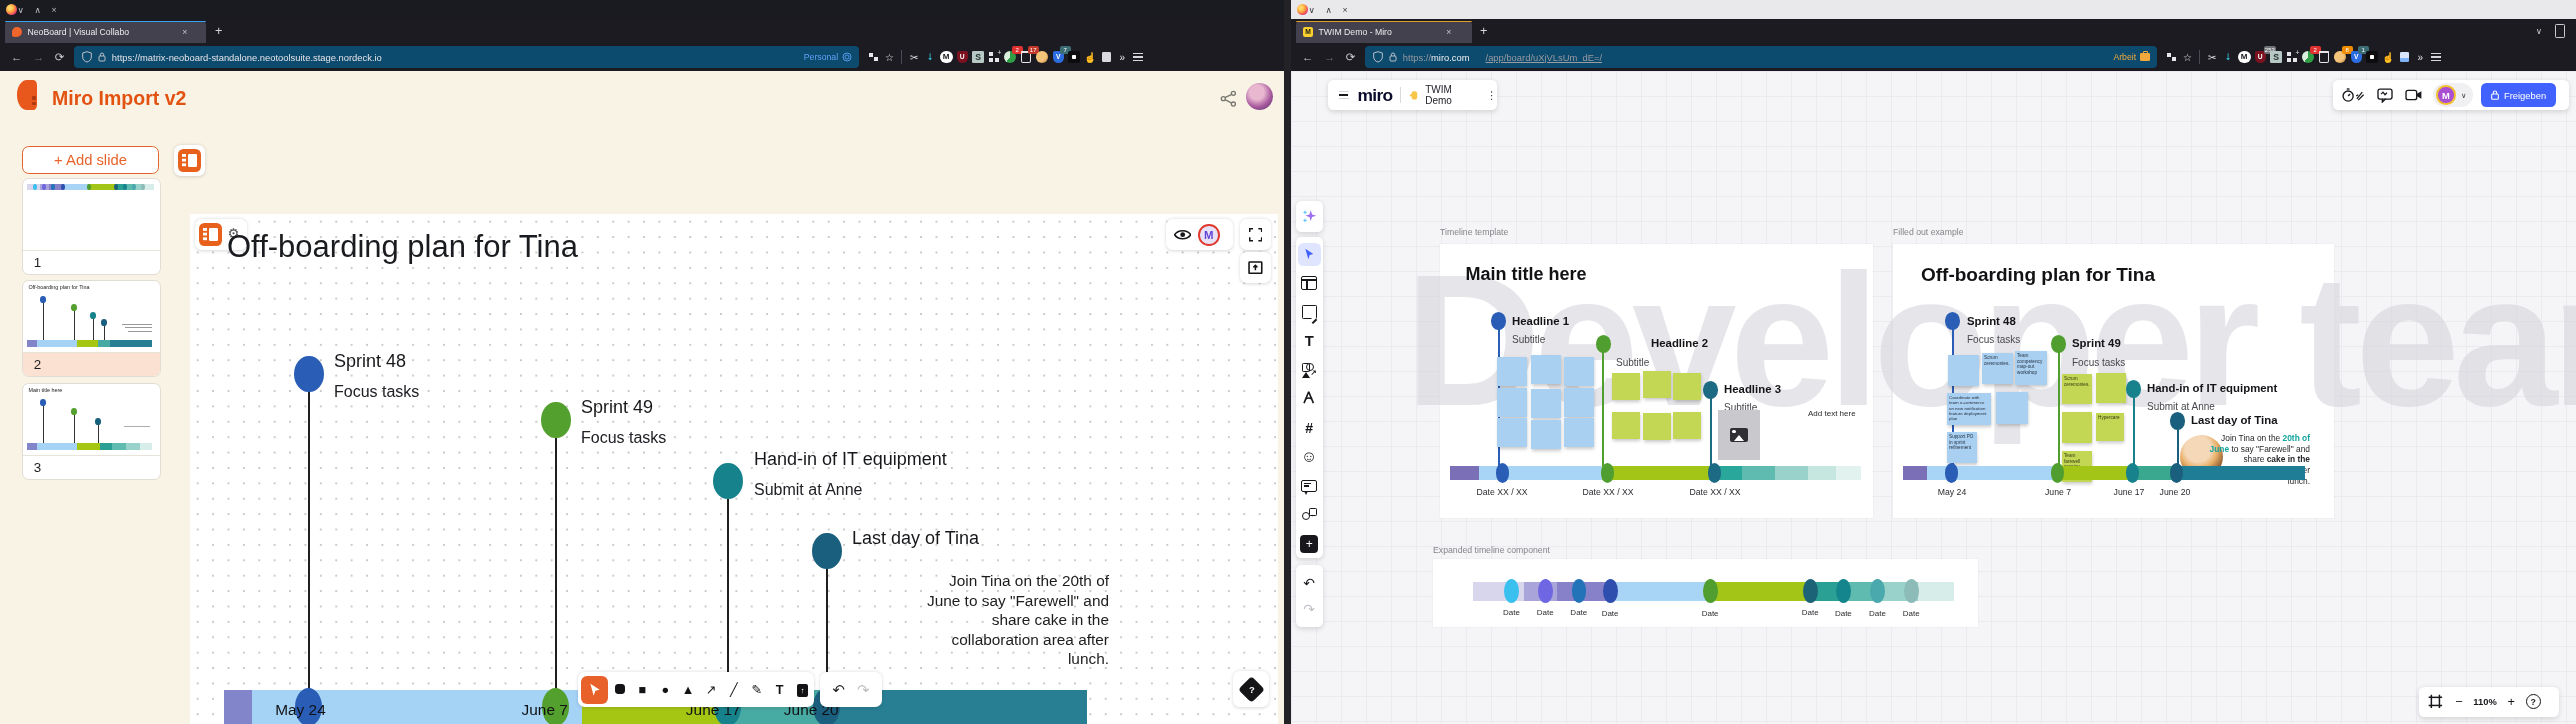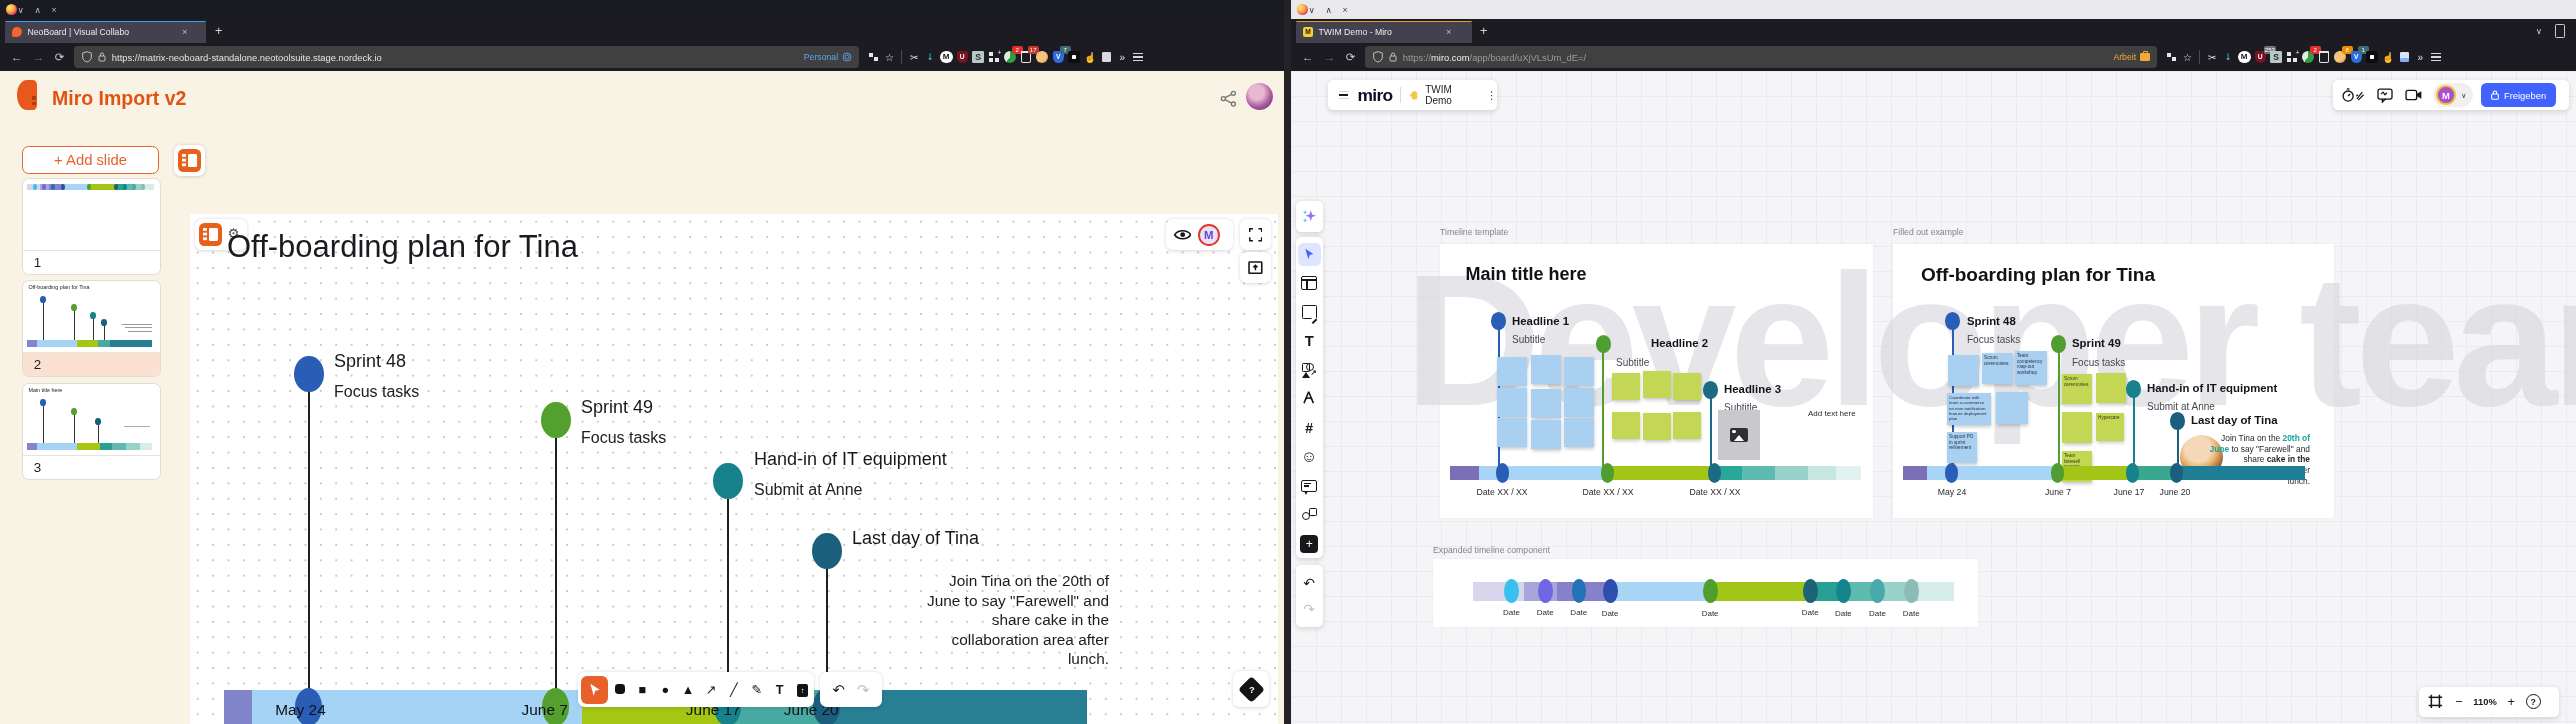--- a/index.html
+++ b/index.html
@@ -10,21 +10,21 @@
   .titlebar{position:absolute;left:0;right:0;top:0;height:19px;display:flex;align-items:center;}
   .titlebar .t{flex:1;text-align:center;font-size:8.7px;}
   .fficon{width:11.4px;height:11.4px;border-radius:50%;background:radial-gradient(circle at 35% 35%,#ffd567 18%,#ff9a3c 45%,#e3336d 75%,#7542e4 100%);margin-left:6px;}
   .winctl{display:flex;gap:10.7px;margin-right:8px;font-size:8.7px;}
   .tabbar{position:absolute;left:0;right:0;top:19px;height:24px;background:#1c1b22;}
   .tab{position:absolute;left:5.4px;top:2px;height:22px;background:#42414d;border-radius:4px 4px 0 0;display:flex;align-items:center;padding:0 6.7px;box-sizing:border-box;}
   .tabstripe{position:absolute;left:0;top:0;right:0;height:1.3px;border-radius:4px 4px 0 0;}
   .tablabel{font-size:8.7px;color:#ecedef;white-space:nowrap;overflow:hidden;margin:0 6.7px 0 5.4px;}
   .urlrow{position:absolute;left:0;right:0;top:43px;height:28px;background:#1c1b22;display:flex;align-items:center;}
   .navg{color:#c9c9ce;font-size:11.4px;margin-left:10.7px;}
-  .urlfield{height:21.5px;background:#404040;border-radius:4px;display:flex;align-items:center;margin-left:9.4px;}
+  .urlfield{height:21.5px;background:#0c4a6e;border-radius:4px;display:flex;align-items:center;margin-left:9.4px;}
   .urltext{font-size:9.4px;color:#e4e4e8;margin-left:5.4px;white-space:nowrap;}
   .exticon{position:relative;width:16px;height:16px;display:flex;align-items:center;justify-content:center;font-size:10px;color:#e7e7ea;flex:none;}
   .badge{position:absolute;top:-3.4px;right:-4.7px;min-width:8.7px;height:8.7px;border-radius:2px;color:#fff;font-size:6px;line-height:8.7px;text-align:center;padding:0 1.3px;}
   .shieldext{width:10.7px;height:12px;border-radius:2px 2px 5.4px 5.4px;color:#fff;font-size:6.7px;font-weight:bold;text-align:center;line-height:11.4px;}
   .menu-bars,.menu-bars::before,.menu-bars::after{width:10px;height:1.3px;background:#d7d7db;display:block;content:"";}
   .menu-bars{position:relative;}
   .menu-bars::before{position:absolute;top:-3.4px;}
   .menu-bars::after{position:absolute;top:3.4px;}
   
   .leftapp{position:absolute;left:0;right:0;top:71px;bottom:0;background:#f9f3e6;}
@@ -382,21 +382,21 @@
     <div class="urlfield" style="width:792px;">
       <svg width="10" height="11.4" viewBox="0 0 15 17" style="margin-left:8px;">
             <path d="M7.5 1 L14 3 V9 C14 13 11 15.5 7.5 16.5 C4 15.5 1 13 1 9 V3 Z" fill="none" stroke="#c9c9ce" stroke-width="1.4"></path>
           </svg>
       <svg width="8" height="10" viewBox="0 0 12 15" style="margin-left:6.7px;">
             <rect x="1.5" y="6" width="9" height="7.5" rx="1.5" fill="none" stroke="#c9c9ce" stroke-width="1.4"></rect>
             <path d="M3.5 6 V4 a2.5 2.5 0 0 1 5 0 V6" fill="none" stroke="#c9c9ce" stroke-width="1.4"></path>
           </svg>
       <span class="urltext" style="color:#9a9aa1;">https://</span>
           <span class="urltext" style="margin-left:0;color:#f0f0f3;">miro.com</span>
-          <span class="urltext" style="margin-left:0;color:#9a9aa1;">/app/board/uXjVLsUm_dE=/</span>
+          <span class="urltext" style="margin-left:16px;color:#9a9aa1;text-decoration:underline;">/app/board/uXjVLsUm_dE=/</span>
       <span style="margin-left:auto;margin-right:4px;font-size:8.7px;color:#f2a93b;">Arbeit</span>
       <span style="width:10px;height:8px;background:#f2a93b;border-radius:1.3px;margin-right:6.7px;position:relative;">
             <span style="position:absolute;left:2.7px;top:-2px;width:3.4px;height:2px;border:1px solid #f2a93b;border-bottom:none;border-radius:1.3px 1.3px 0 0;"></span>
           </span>
     </div>
     <div class="exticon" style="margin-left:6.7px;">
           <span style="display:inline-block;width:8.7px;height:8.7px;background:linear-gradient(#e7e7ea,#e7e7ea),linear-gradient(#e7e7ea,#e7e7ea);background-size:4px 4px;background-position:0 0,4.7px 4.7px;background-repeat:no-repeat;"></span>
         </div>
     <div class="exticon">☆</div>
     <div style="width:0.7px;height:13.4px;background:#4a4a52;margin:0 4px;"></div>

